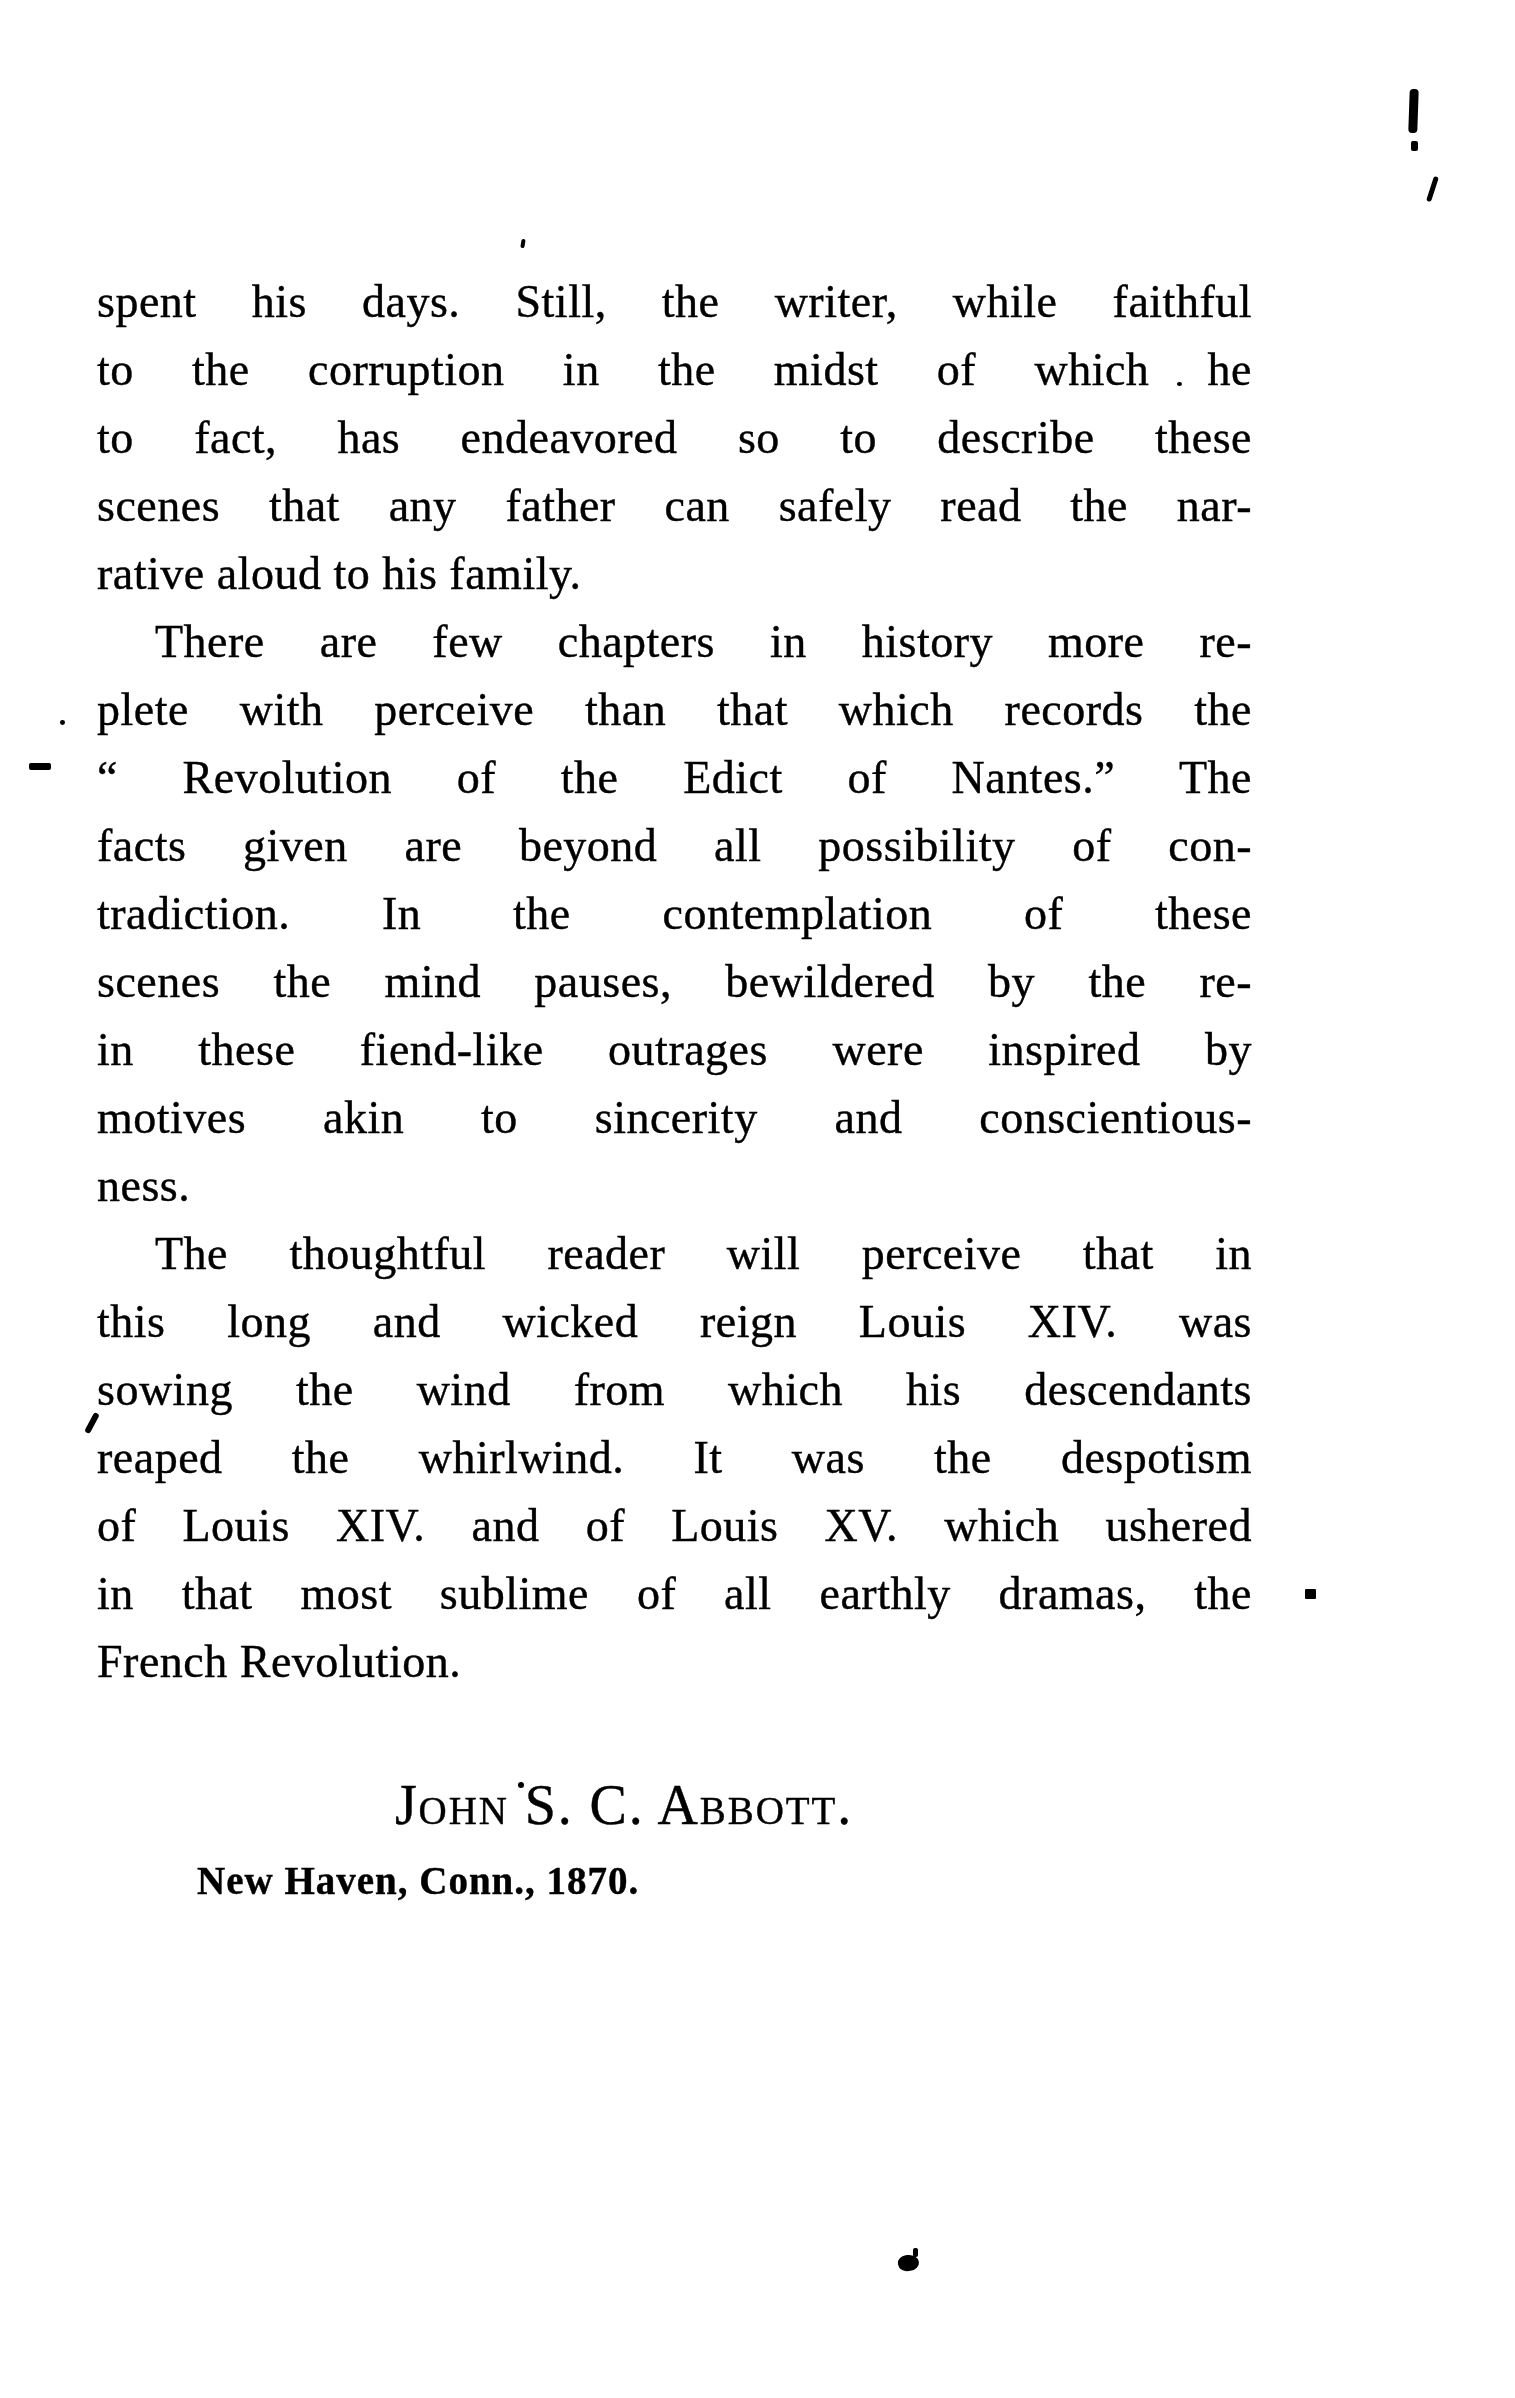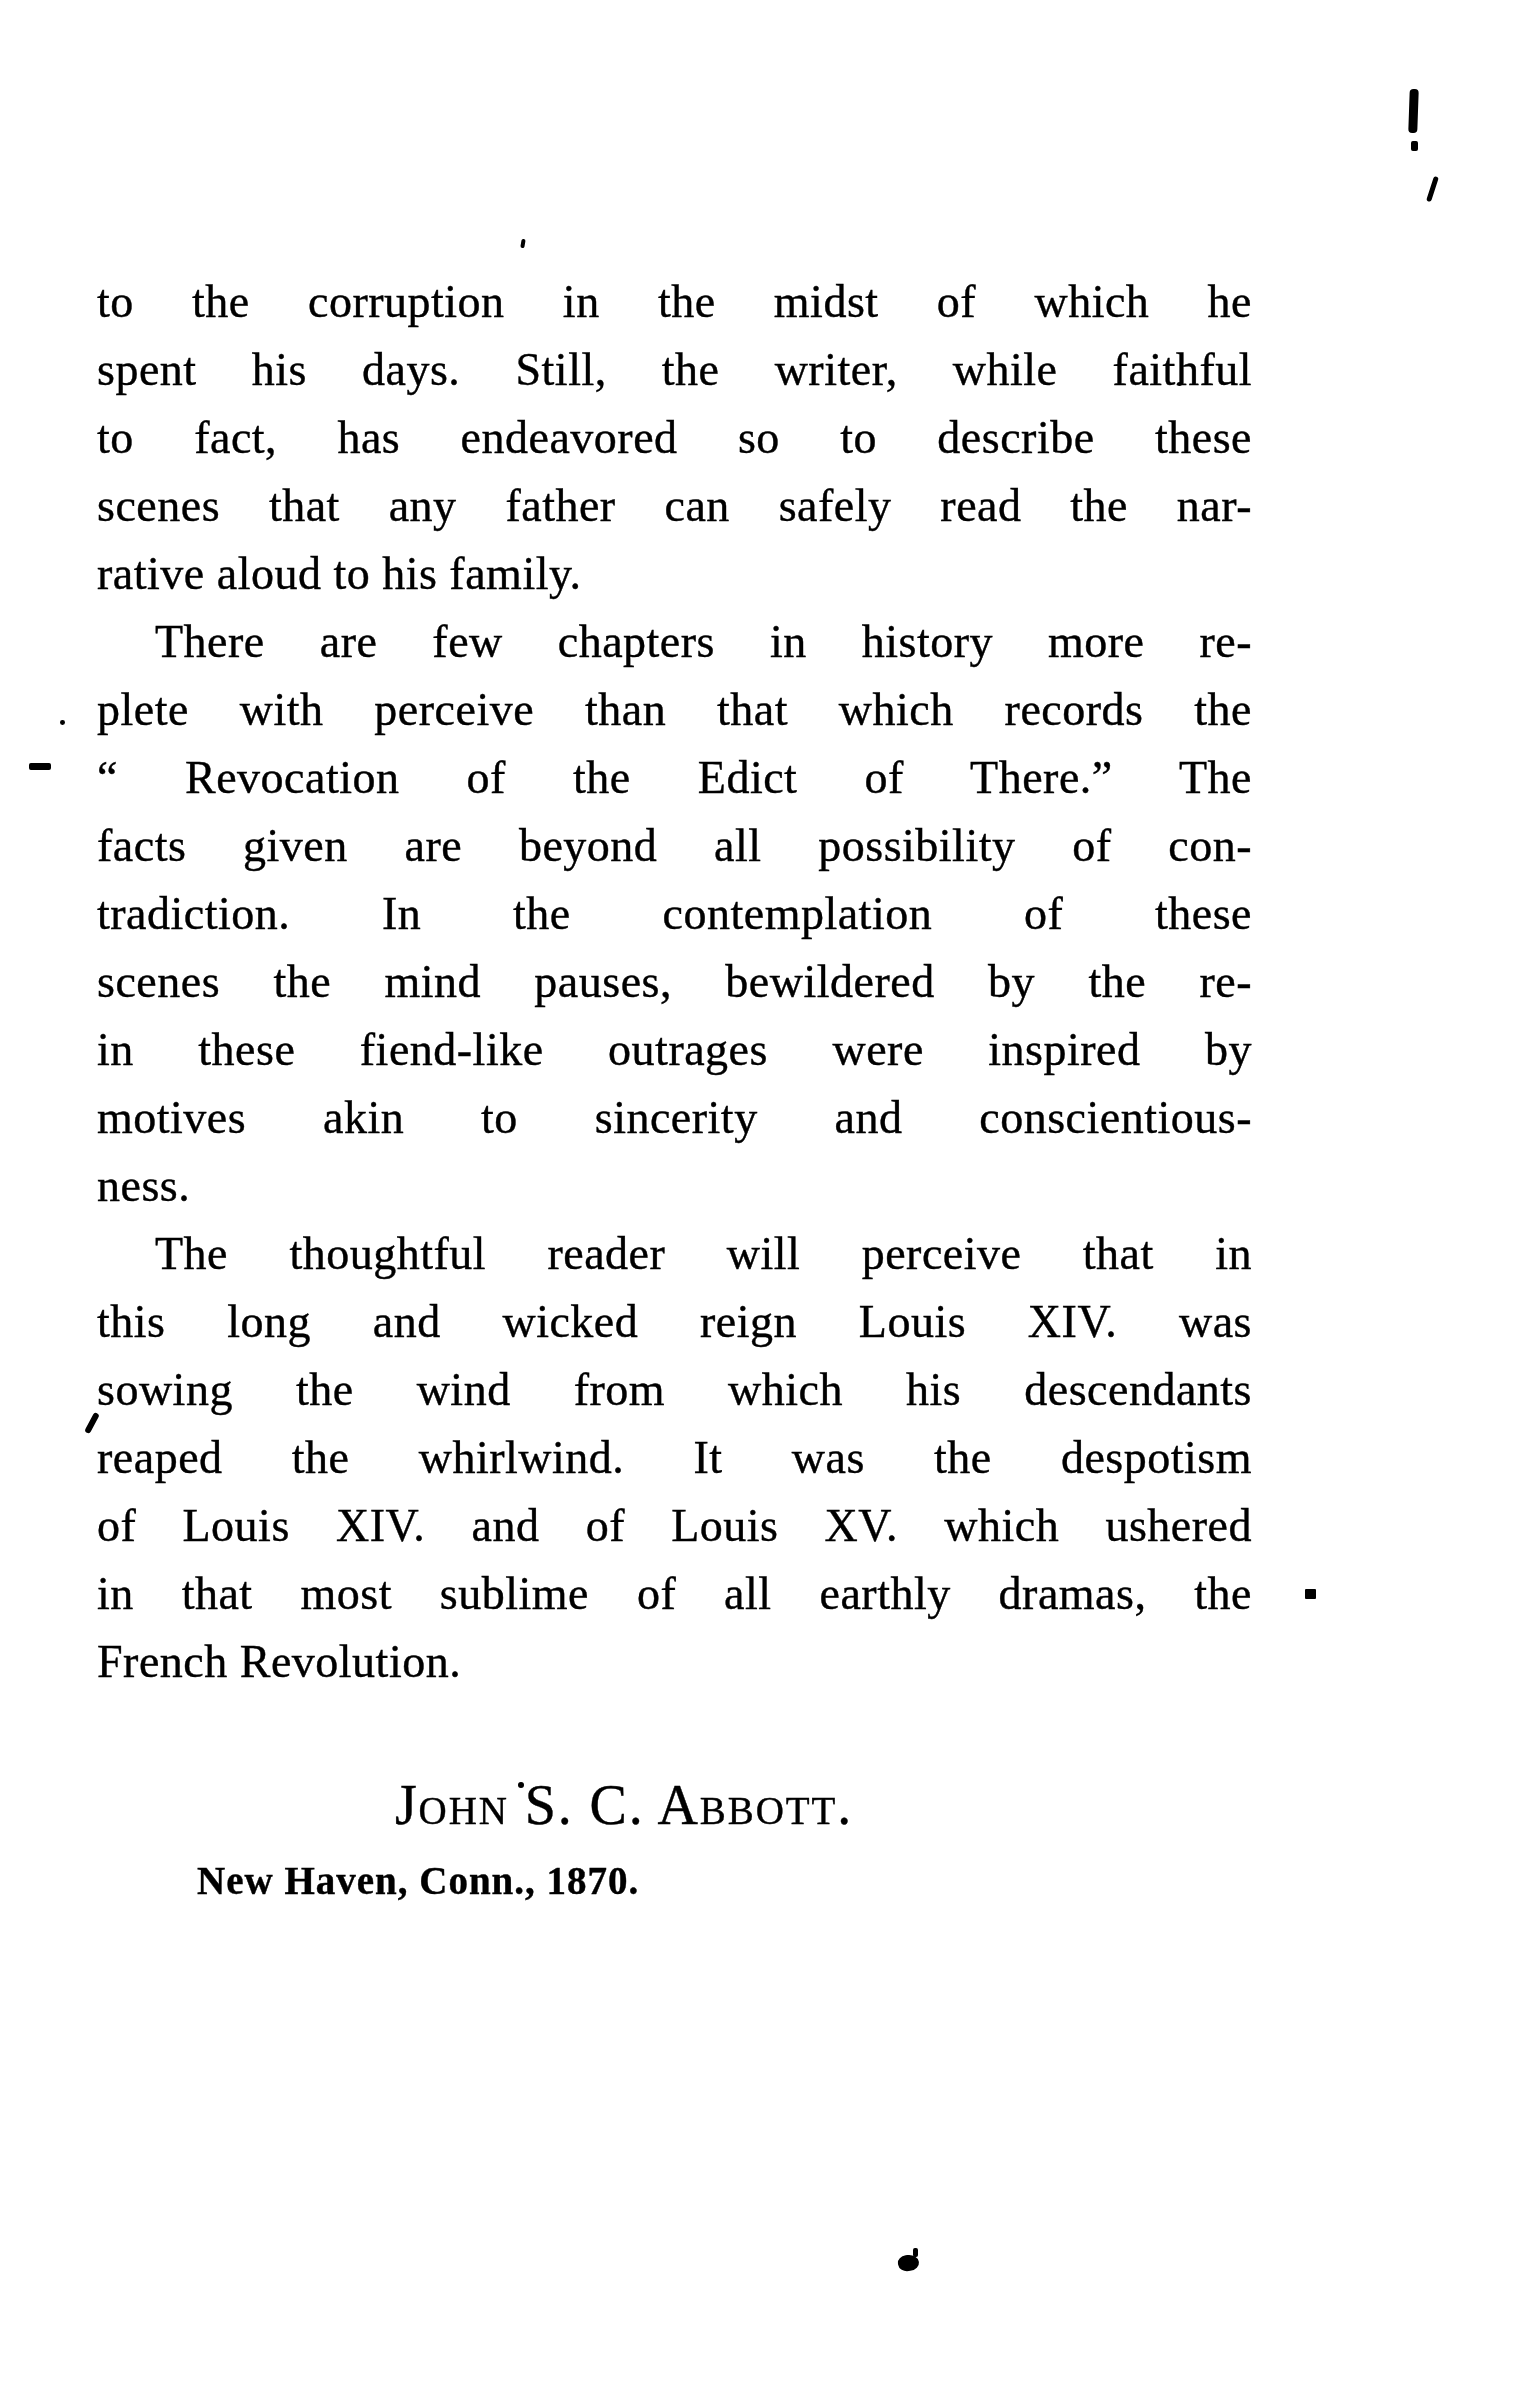--- a/index.html
+++ b/index.html
@@ -95,30 +95,30 @@
   .mark-blob-tail    { left: 913px;  top: 2248px; width: 4.8px;  height: 8.7px;  border-radius: 1.9px; }
 </style>
 </head>
 <body>
 
 <div class="page">
 
 
   <div class="body-text">
       <div class="paragraph">
+        <div class="line">spent his days.  Still, the writer, while faithful</div>
         <div class="line">to the corruption in the midst of which he</div>
-        <div class="line">spent his days.  Still, the writer, while faithful</div>
         <div class="line">to fact, has endeavored so to describe these</div>
         <div class="line">scenes that any father can safely read the nar-</div>
         <div class="line last">rative aloud to his family.</div>
       </div>
       <div class="paragraph indent">
         <div class="line">There are few chapters in history more re-</div>
         <div class="line">plete with perceive than that which records the</div>
-        <div class="line">“ Revocation of the Edict of There.”   The</div>
+        <div class="line">“ Revolution of the Edict of Nantes.”   The</div>
         <div class="line">facts given are beyond all possibility of con-</div>
         <div class="line">tradiction.   In the contemplation of these</div>
         <div class="line">scenes the mind pauses, bewildered by the re-</div>
         <div class="line">in these fiend-like outrages were inspired by</div>
         <div class="line">motives akin to sincerity and conscientious-</div>
         <div class="line last">ness.</div>
       </div>
       <div class="paragraph indent">
         <div class="line">The thoughtful reader will perceive that in</div>
         <div class="line">this long and wicked reign Louis XIV. was</div>

